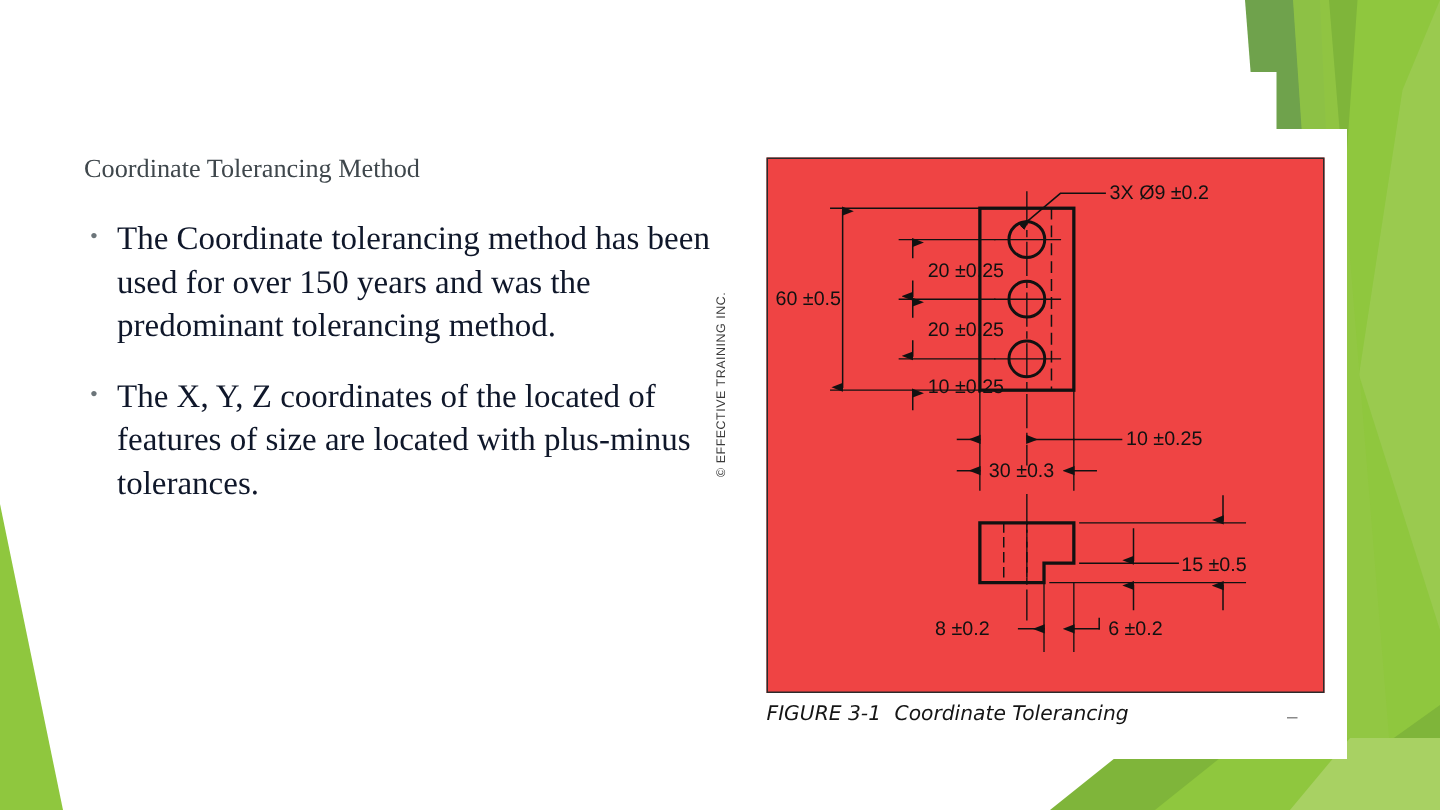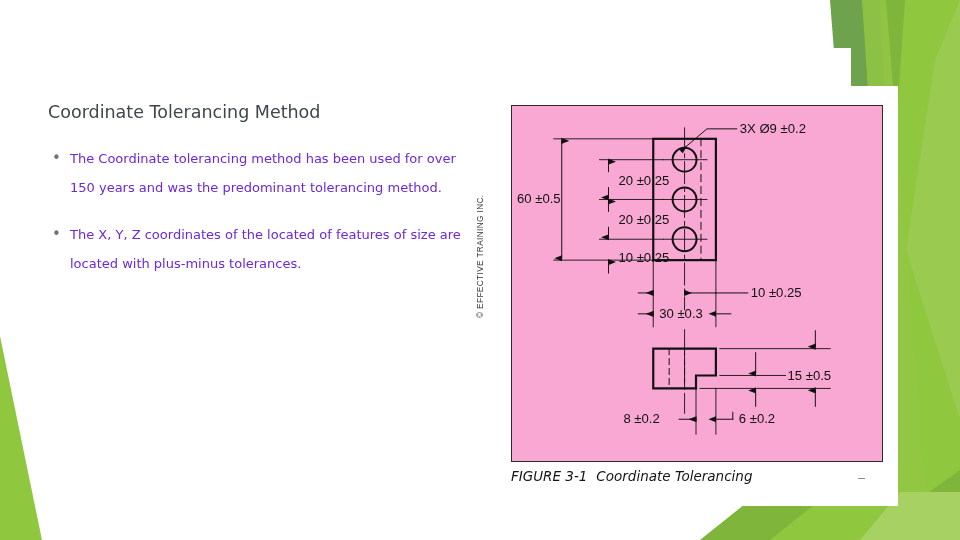--- a/index.html
+++ b/index.html
@@ -41,24 +41,25 @@
     font-size: 19.5px;
     line-height: 30px;
     color: #3b4348;
     letter-spacing: 0.1px;
     white-space: nowrap;
     font-weight: 400;
   }
   
   #body-col {
     position: absolute;
-    left: 48px;
+    left: 56px;
     top: 100px;
     width: 436px;
     z-index: 6;
+    font-family: Liberation Serif, serif;
   }
   #subhead {
     font-size: 17.5px;
     color: #3f474c;
     line-height: 24px;
     margin: 0 0 20px 0;
     font-weight: 400;
   }
   .bullet-row {
     display: flex;
@@ -70,43 +71,43 @@
     flex: 0 0 22px;
     color: #6c757a;
     font-size: 15px;
     line-height: 29px;
     text-align: left;
     padding-left: 4px;
     box-sizing: border-box;
   }
   .bullet-text {
     flex: 1 1 auto;
-    font-size: 13px;
+    font-size: 22px;
     line-height: 29px;
-    color: #6d28d9;
+    color: #0f172a;
   }
   
   #figure-card {
     position: absolute;
     left: 486px;
     top: 86px;
     width: 412px;
     height: 420px;
     background: #ffffff;
     z-index: 6;
   }
   #figure-frame {
     position: absolute;
     left: 25px;
     top: 19px;
     width: 372px;
     height: 357px;
     border: 1.4px solid #2b2b2b;
     box-sizing: border-box;
-    background: #f9a8d4;
+    background: #ef4444;
   }
   #fig-drawing {
     position: absolute;
     left: 0; top: 0;
     width: 100%; height: 100%;
   }
   #copyright-vert {
     position: absolute;
     left: -11px;
     top: 232px;

